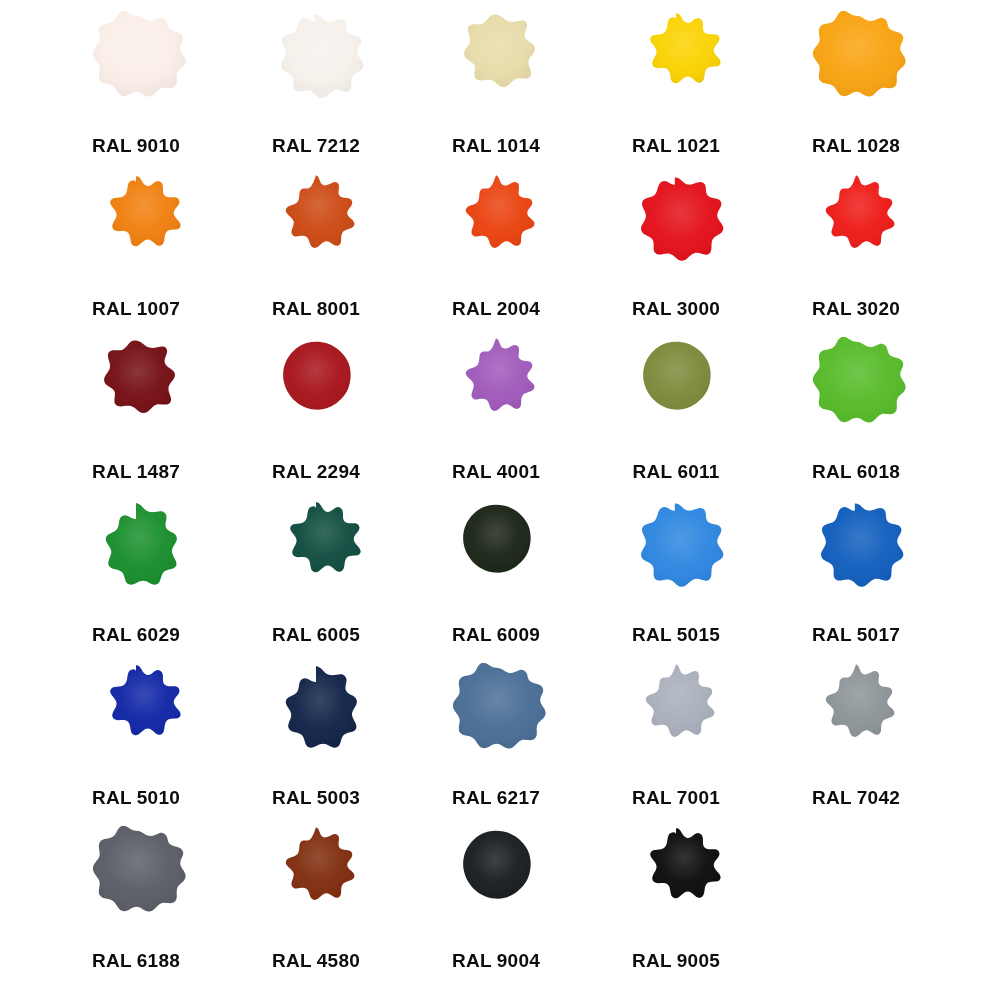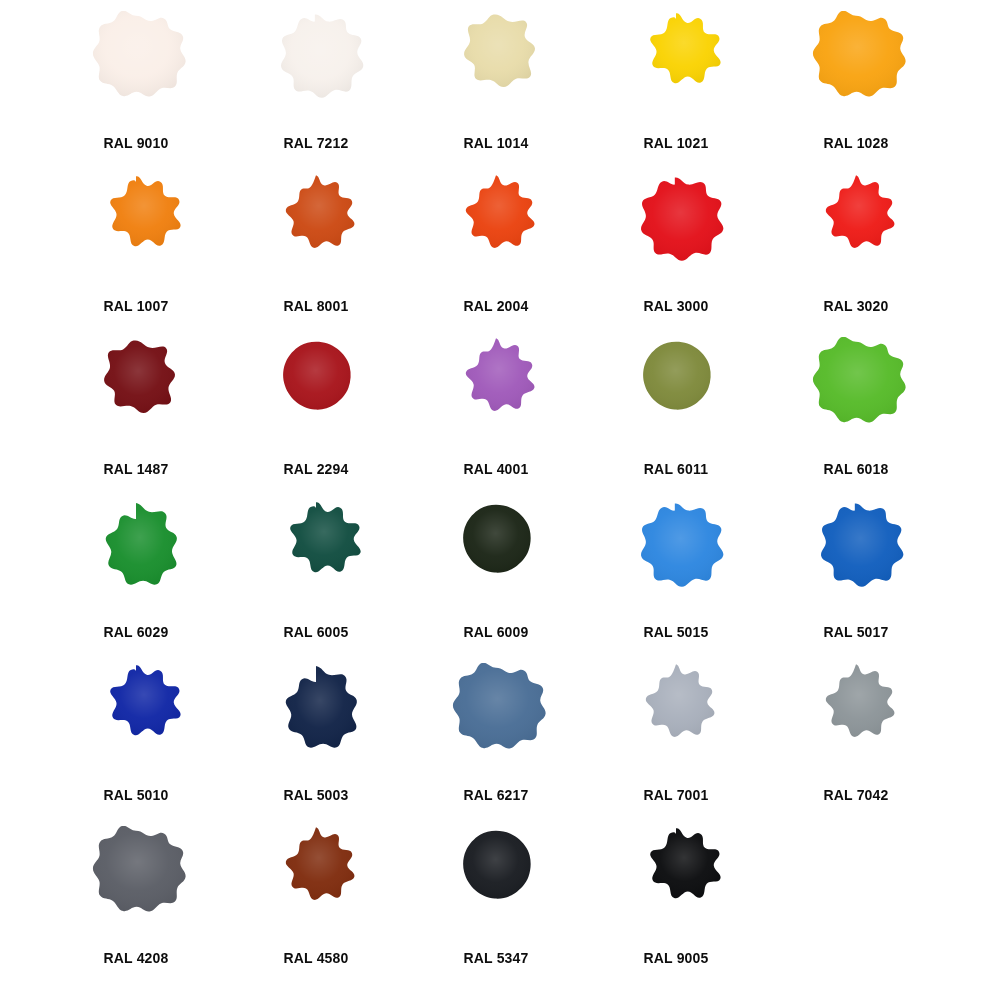--- a/index.html
+++ b/index.html
@@ -44,21 +44,21 @@
     justify-content: center;
     margin-top: 4px;
   }
   .blob-wrap svg {
     display: block;
     width: 118px;
     height: 118px;
   }
   .swatch-label {
     margin-top: 6px;
-    font-size: 14px;
+    font-size: 19px;
     font-weight: bold;
     color: #0d0d0d;
     letter-spacing: 0.2px;
     white-space: nowrap;
     font-family: "Liberation Sans", sans-serif;
   }
 </style>
 </head>
 <body>
 
@@ -471,21 +471,21 @@
               <radialGradient id="g26" cx="48%" cy="42%" r="62%">
                 <stop offset="0%" stop-color="#ffffff" stop-opacity="0.16"></stop>
                 <stop offset="55%" stop-color="#ffffff" stop-opacity="0.03"></stop>
                 <stop offset="100%" stop-color="#000000" stop-opacity="0.05"></stop>
               </radialGradient>
             </defs>
             <path d="M100 8 c12 0 16 10 26 9 c10 -1 14 -9 22 -4 c7 4 4 13 10 18 c7 6 17 3 21 11 c4 8 -5 14 -4 22 c1 9 10 13 9 22 c-1 9 -11 11 -14 19 c-3 8 2 17 -4 23 c-6 6 -15 0 -23 3 c-8 3 -11 13 -20 14 c-9 1 -13 -8 -22 -8 c-9 0 -14 9 -23 7 c-9 -2 -10 -12 -17 -17 c-7 -5 -17 -2 -22 -9 c-5 -7 1 -16 -1 -24 c-2 -8 -11 -13 -11 -22 c0 -9 9 -13 11 -21 c2 -8 -4 -17 1 -24 c5 -7 15 -4 22 -9 c7 -5 7 -15 15 -18 c8 -3 14 8 24 8 Z" fill="#5b5e66"></path>
             <path d="M100 8 c12 0 16 10 26 9 c10 -1 14 -9 22 -4 c7 4 4 13 10 18 c7 6 17 3 21 11 c4 8 -5 14 -4 22 c1 9 10 13 9 22 c-1 9 -11 11 -14 19 c-3 8 2 17 -4 23 c-6 6 -15 0 -23 3 c-8 3 -11 13 -20 14 c-9 1 -13 -8 -22 -8 c-9 0 -14 9 -23 7 c-9 -2 -10 -12 -17 -17 c-7 -5 -17 -2 -22 -9 c-5 -7 1 -16 -1 -24 c-2 -8 -11 -13 -11 -22 c0 -9 9 -13 11 -21 c2 -8 -4 -17 1 -24 c5 -7 15 -4 22 -9 c7 -5 7 -15 15 -18 c8 -3 14 8 24 8 Z" fill="url(#g26)"></path>
           </svg>
         </div>
-        <div class="swatch-label">RAL 4208</div>
+        <div class="swatch-label">RAL 6188</div>
       </div>
       <div class="cell">
         <div class="blob-wrap">
           <svg viewBox="0 0 200 200" preserveAspectRatio="xMidYMid meet">
             <defs>
               <radialGradient id="g27" cx="48%" cy="42%" r="62%">
                 <stop offset="0%" stop-color="#ffffff" stop-opacity="0.16"></stop>
                 <stop offset="55%" stop-color="#ffffff" stop-opacity="0.03"></stop>
                 <stop offset="100%" stop-color="#000000" stop-opacity="0.05"></stop>
               </radialGradient>
@@ -503,21 +503,21 @@
               <radialGradient id="g28" cx="48%" cy="42%" r="62%">
                 <stop offset="0%" stop-color="#ffffff" stop-opacity="0.16"></stop>
                 <stop offset="55%" stop-color="#ffffff" stop-opacity="0.03"></stop>
                 <stop offset="100%" stop-color="#000000" stop-opacity="0.05"></stop>
               </radialGradient>
             </defs>
             <path d="M100 8 c14 0 26 4 36 12 c10 8 18 18 21 30 c3 12 2 25 -2 36 c-4 11 -13 21 -23 28 c-10 7 -22 10 -34 9 c-12 -1 -24 -6 -33 -14 c-9 -8 -16 -19 -19 -31 c-3 -12 -2 -25 3 -36 c5 -11 14 -21 24 -27 c8 -5 17 -7 27 -7 Z" fill="#1a1d22"></path>
             <path d="M100 8 c14 0 26 4 36 12 c10 8 18 18 21 30 c3 12 2 25 -2 36 c-4 11 -13 21 -23 28 c-10 7 -22 10 -34 9 c-12 -1 -24 -6 -33 -14 c-9 -8 -16 -19 -19 -31 c-3 -12 -2 -25 3 -36 c5 -11 14 -21 24 -27 c8 -5 17 -7 27 -7 Z" fill="url(#g28)"></path>
           </svg>
         </div>
-        <div class="swatch-label">RAL 5347</div>
+        <div class="swatch-label">RAL 9004</div>
       </div>
       <div class="cell">
         <div class="blob-wrap">
           <svg viewBox="0 0 200 200" preserveAspectRatio="xMidYMid meet">
             <defs>
               <radialGradient id="g29" cx="48%" cy="42%" r="62%">
                 <stop offset="0%" stop-color="#ffffff" stop-opacity="0.16"></stop>
                 <stop offset="55%" stop-color="#ffffff" stop-opacity="0.03"></stop>
                 <stop offset="100%" stop-color="#000000" stop-opacity="0.05"></stop>
               </radialGradient>

